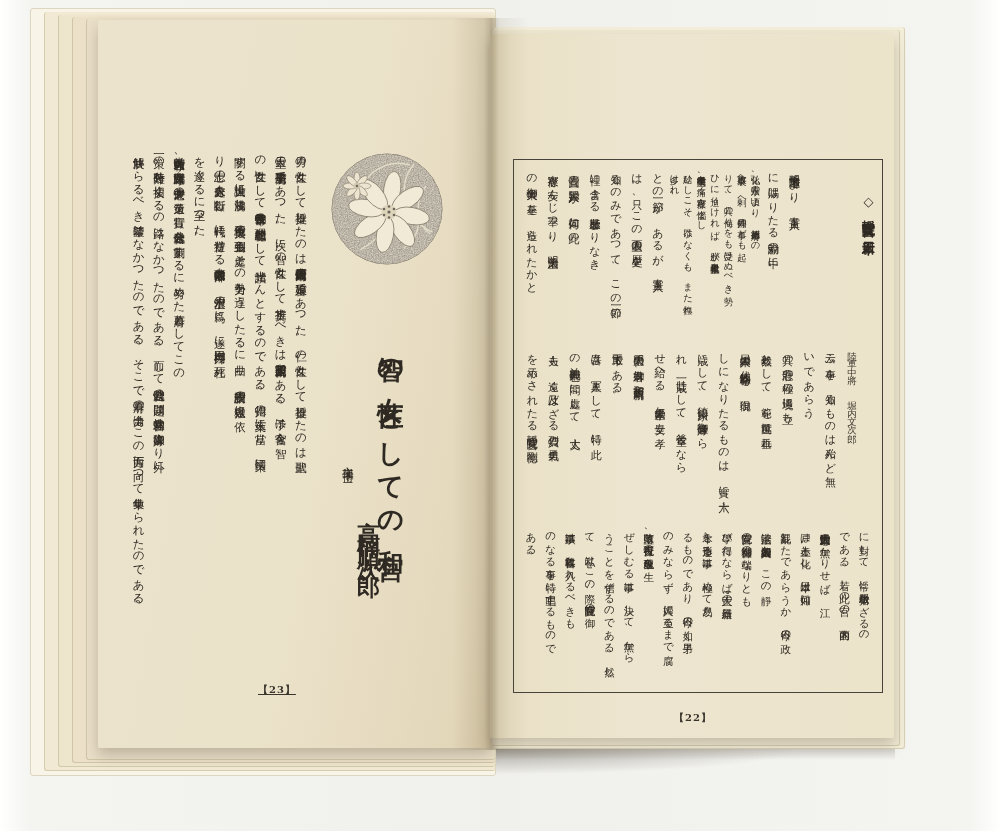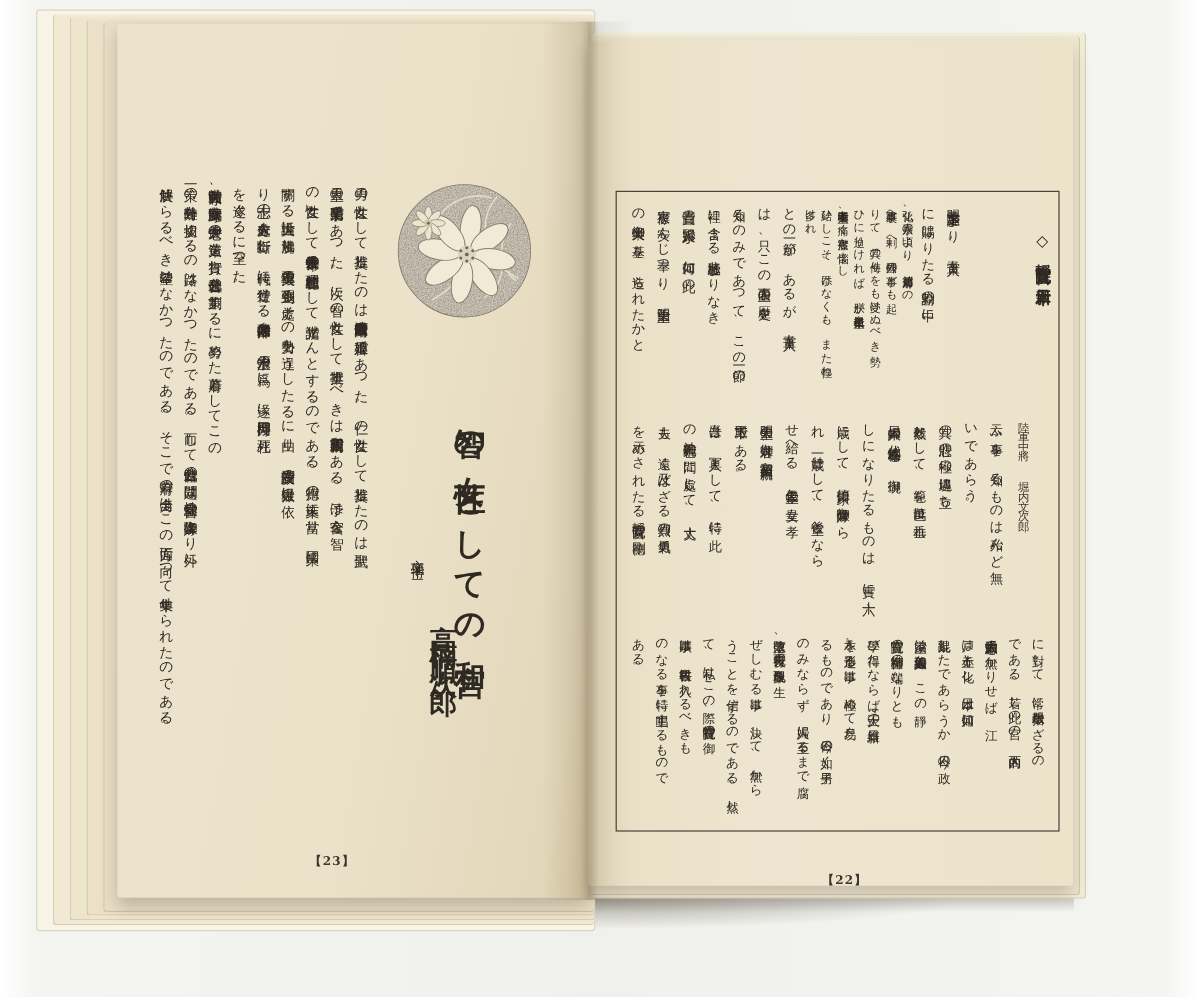--- a/index.html
+++ b/index.html
@@ -52,22 +52,22 @@
   .v{writing-mode:vertical-rl;}
   .v p{margin:0;padding:0;white-space:nowrap;}
   
   #lp-body{position:absolute;left:30px;top:128px;width:183px;height:568px;
     font-size:11.5px;line-height:20.3px;letter-spacing:0.4px;}
   #lp-title{position:absolute;left:276px;top:316px;font-size:26px;letter-spacing:5.5px;font-weight:600;}
   #lp-author-degree{position:absolute;left:242px;top:437px;font-size:11.5px;letter-spacing:2px;}
   #lp-author-name{position:absolute;left:256px;top:482px;font-size:23px;letter-spacing:13px;font-weight:600;}
   #lp-emblem{position:absolute;left:232px;top:132px;width:114px;height:114px;}
   .pageno{position:absolute;font-size:10px;font-weight:bold;color:#3a352c;letter-spacing:1px;}
-  #lp-pageno{left:160px;top:691px;width:60px;}
-  #rp-pageno{left:184px;top:693px;width:60px;text-align:center;}
+  #lp-pageno{left:160px;top:663px;width:60px;text-decoration:underline;}
+  #rp-pageno{left:184px;top:677px;width:60px;}
   
   #article-box{
     position:absolute;left:23px;top:125px;width:370px;height:534px;
     border:1px solid #47423a;box-sizing:border-box;padding:6px 7px;
   }
   #rp-header-title{position:absolute;right:5px;top:34px;font-size:13px;letter-spacing:1px;font-weight:600;}
   #rp-header-author{position:absolute;right:24px;top:184px;font-size:9.5px;letter-spacing:8px;color:#3a352c;}
   .tier{font-size:11px;letter-spacing:0.8px;}
   #tier1{height:176px;padding-right:44px;line-height:21px;}
   #tier2{height:174px;margin-top:4px;padding-right:32px;line-height:21.3px;}

